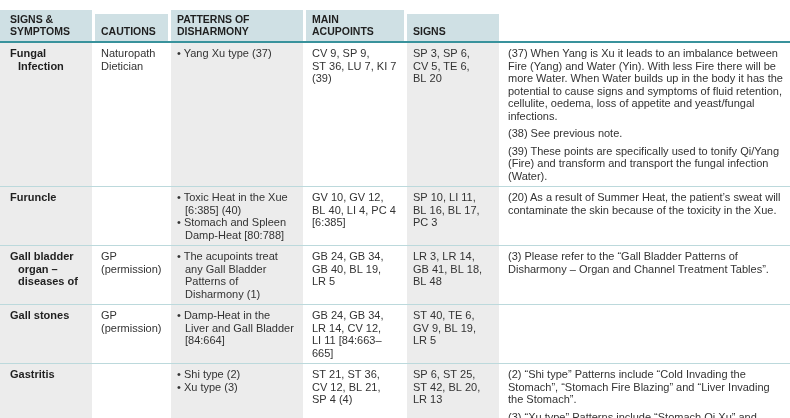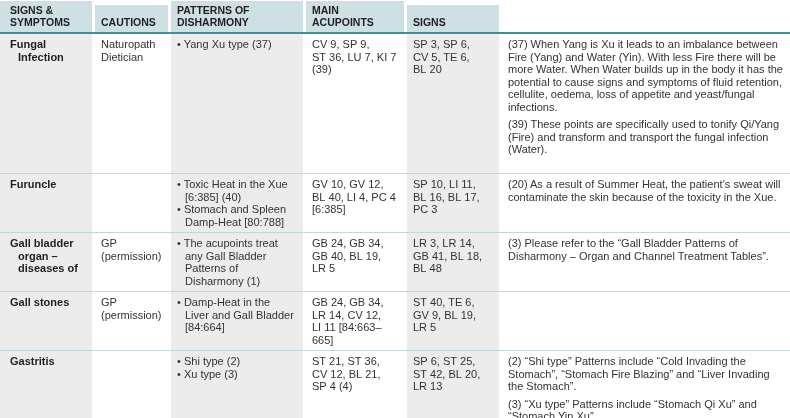--- a/index.html
+++ b/index.html
@@ -5,21 +5,21 @@
   :root{
     --header-bg:#cfe0e4;
     --header-rule:#39929c;
     --row-rule:#bcd9dc;
     --shade:#ececec;
     --text:#2a2a2a;
   }
   *{box-sizing:border-box;margin:0;padding:0;}
   html,body{background:#ffffff;}
   body{font-family:"Liberation Sans",sans-serif;color:var(--text);}
-  .page{width:790px;height:418px;overflow:hidden;background:#ffffff;padding-top:1px;}
+  .page{width:790px;height:418px;overflow:hidden;background:#ffffff;padding-top:10px;}
   .grid-row{
     display:grid;
     grid-template-columns:92px 73px 132px 98px 92px 1fr;
     column-gap:3px;
     background:#ffffff;
   }
   
   .header-row{align-items:end;border-bottom:2px solid var(--header-rule);}
   .hcell{
     background:var(--header-bg);
@@ -76,20 +76,21 @@
             <div class="caution-line">Naturopath</div>
             <div class="caution-line">Dietician</div>
           </div>
           <div class="cell c3">
             <div class="pattern-item"><span class="bullet">• </span><span>Yang Xu type (37)</span></div>
           </div>
           <div class="cell c4">CV&nbsp;9, SP&nbsp;9, ST&nbsp;36, LU&nbsp;7, KI&nbsp;7 (39)</div>
           <div class="cell c5">SP&nbsp;3, SP&nbsp;6, CV&nbsp;5, TE&nbsp;6, BL&nbsp;20</div>
           <div class="cell c6">
             <p class="note-paragraph">(37) When Yang is Xu it leads to an imbalance between Fire (Yang) and Water (Yin). With less Fire there will be more Water. When Water builds up in the body it has the potential to cause signs and symptoms of fluid retention, cellulite, oedema, loss of appetite and yeast/fungal infections.</p>
+            <p class="note-paragraph">(38) See previous note.</p>
             <p class="note-paragraph">(39) These points are specifically used to tonify Qi/Yang (Fire) and transform and transport the fungal infection (Water).</p>
           </div>
         </div>
         <div class="grid-row body-row">
           <div class="cell c1">Furuncle</div>
           <div class="cell c2"></div>
           <div class="cell c3">
             <div class="pattern-item"><span class="bullet">• </span><span>Toxic Heat in the Xue [6:385] (40)</span></div>
             <div class="pattern-item"><span class="bullet">• </span><span>Stomach and Spleen Damp-Heat [80:788]</span></div>
           </div>

